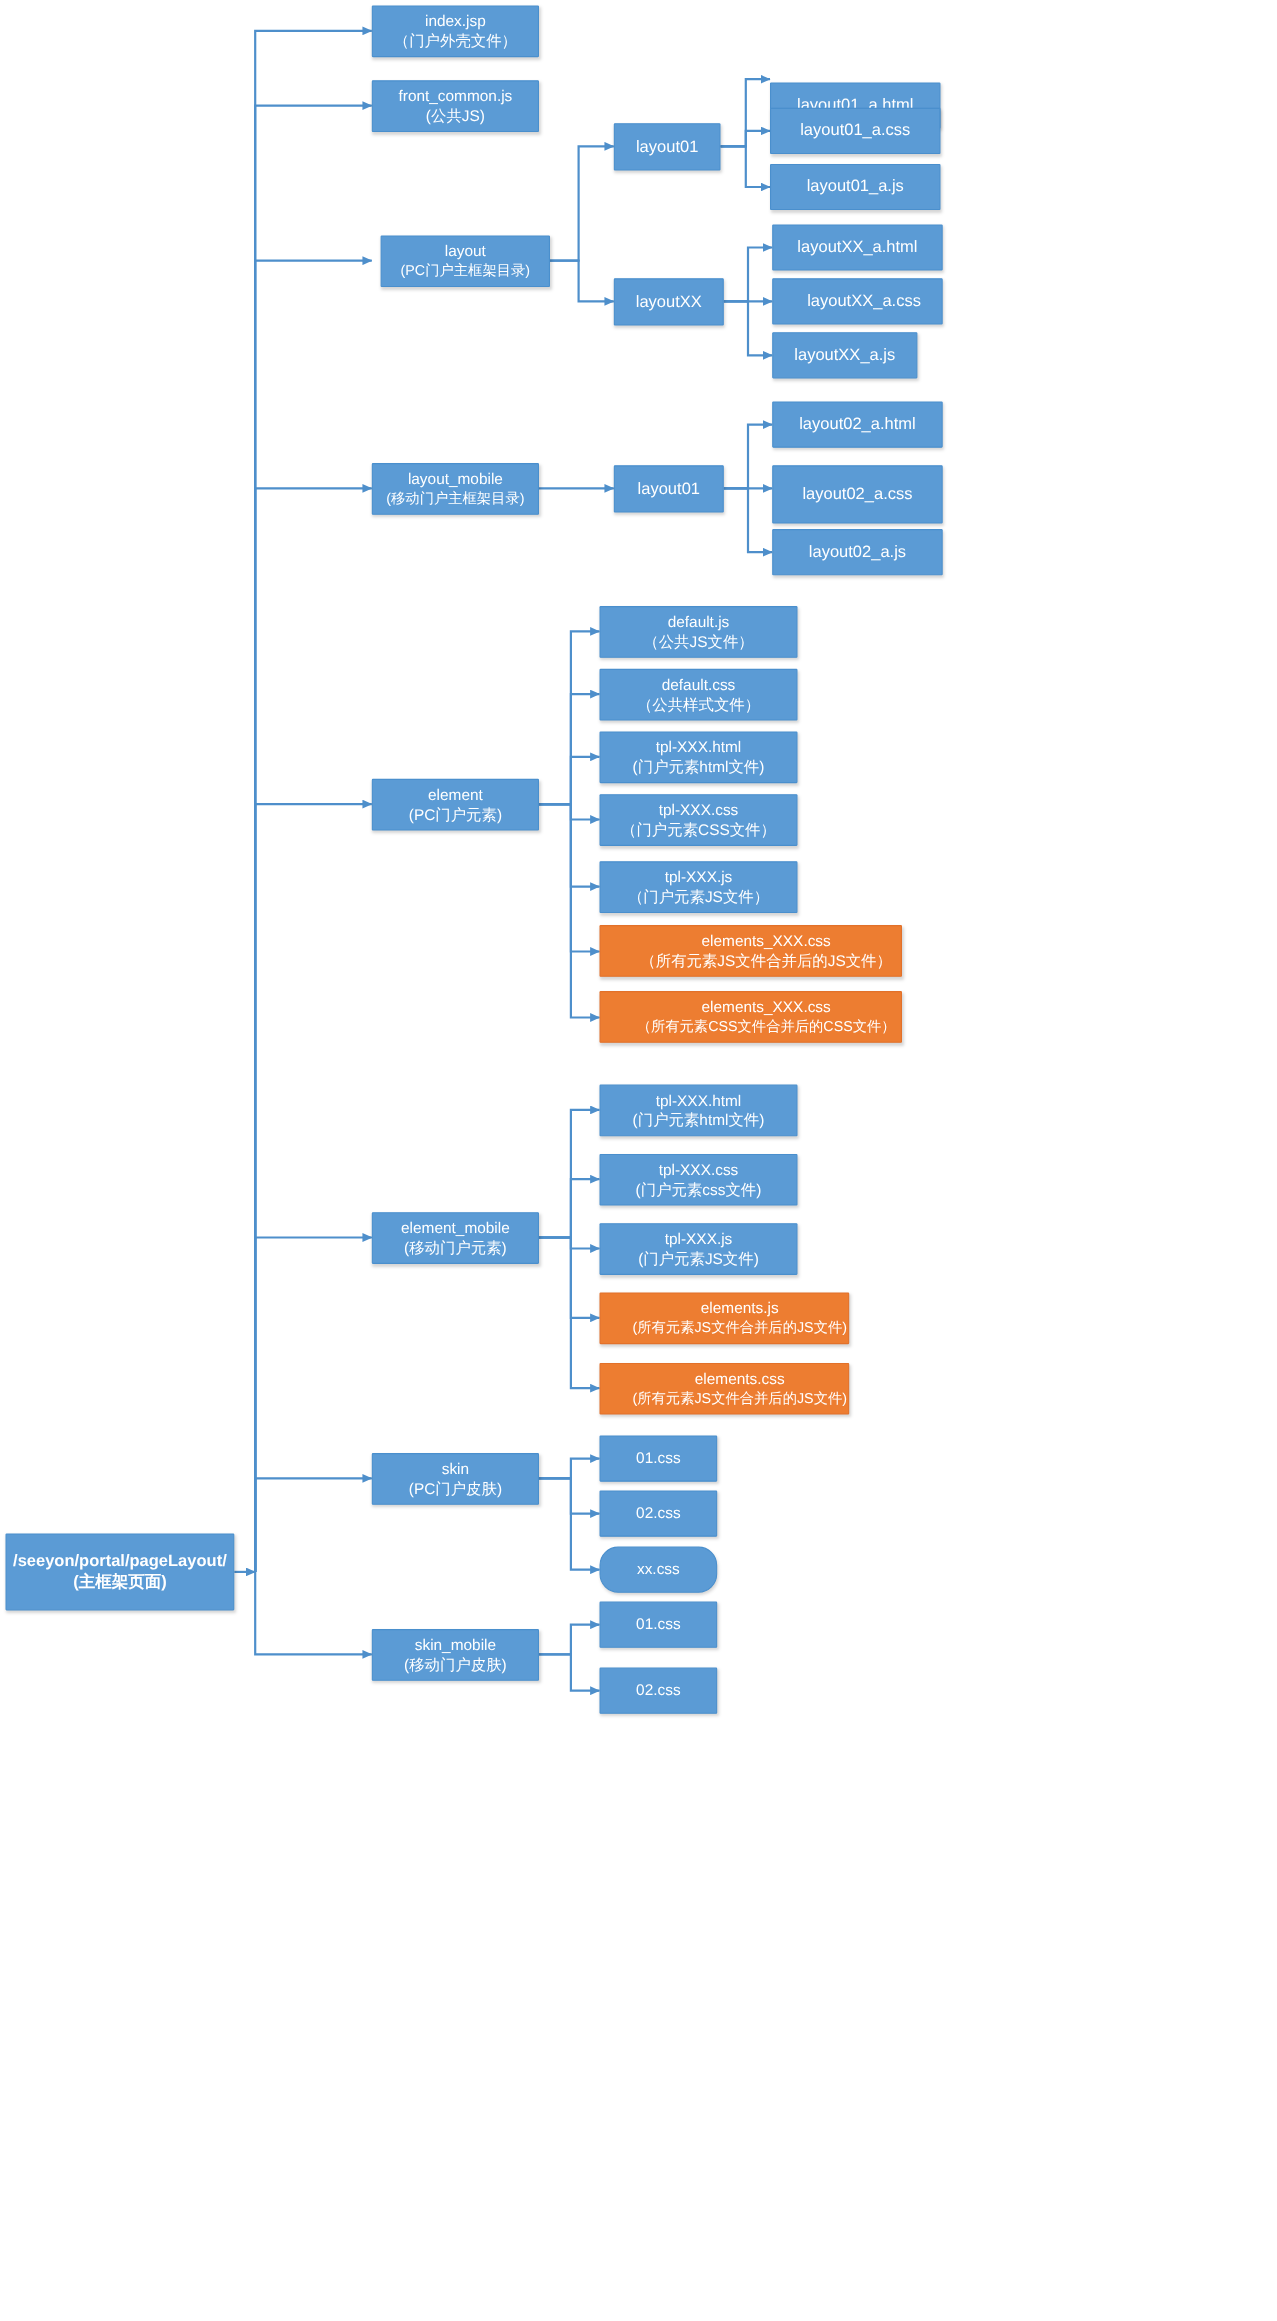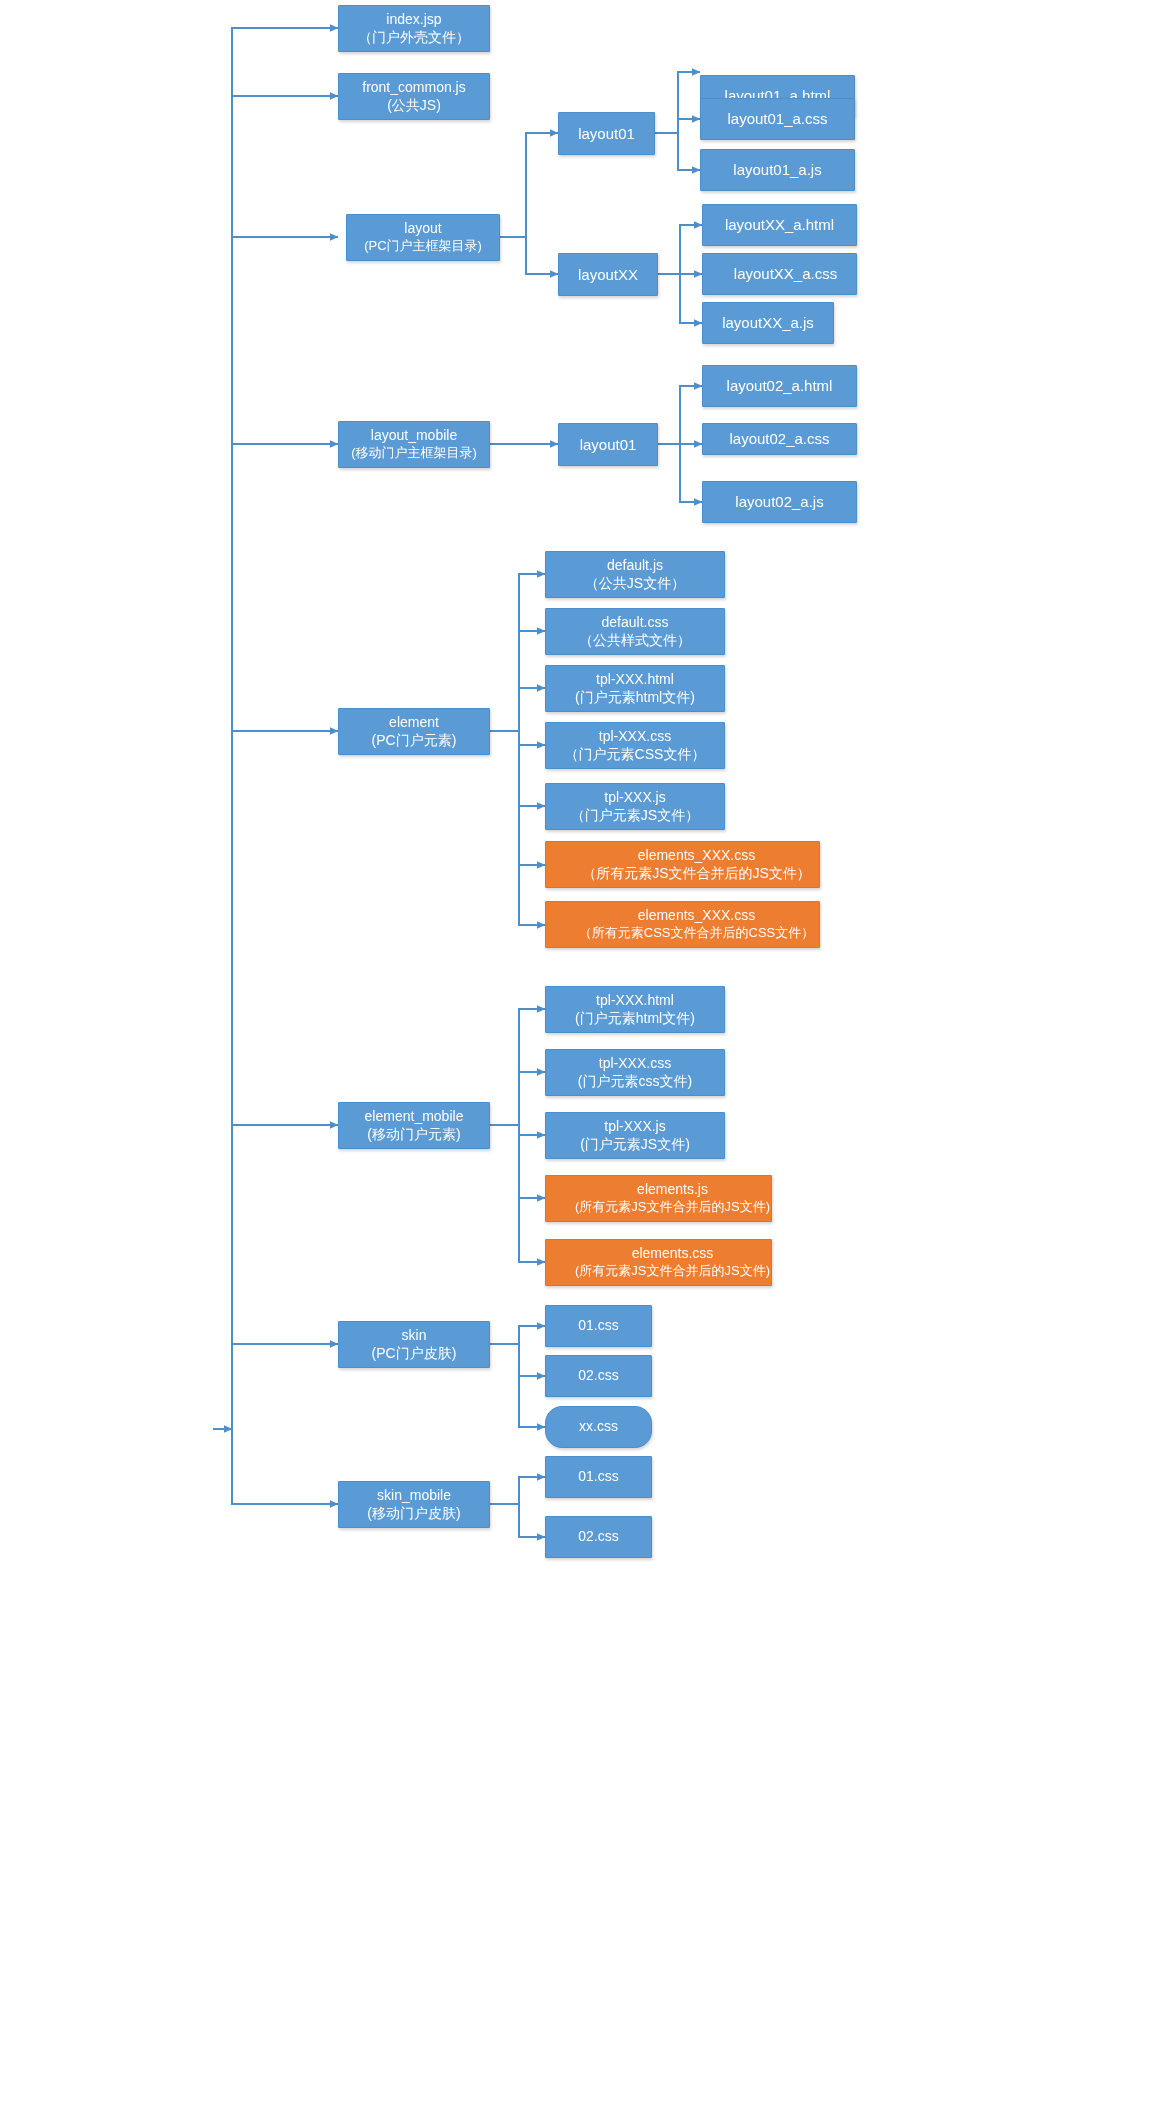--- a/index.html
+++ b/index.html
@@ -77,20 +77,24 @@
 
       <path d="M490,1344 L519,1344 L519,1326 L545,1326"></path>
       <path d="M490,1344 L519,1344 L519,1376 L545,1376"></path>
       <path d="M490,1344 L519,1344 L519,1427 L545,1427"></path>
 
       <path d="M490,1504 L519,1504 L519,1477 L545,1477"></path>
       <path d="M490,1504 L519,1504 L519,1537 L545,1537"></path>
     </g>
   </svg>
 
+  <div class="node blue fs15 bold" style="left:5px;top:1394px;width:208px;height:70px;">
+    <span class="t1">/seeyon/portal/pageLayout/</span>
+    <span class="t2">(主框架页面)</span>
+  </div>
 
   <div class="node blue fs14" style="left:338px;top:5px;width:152px;height:47px;">
     <span class="t1">index.jsp</span>
     <span class="t2">（门户外壳文件）</span>
   </div>
 
   <div class="node blue fs14" style="left:338px;top:73px;width:152px;height:47px;">
     <span class="t1">front_common.js</span>
     <span class="t2">(公共JS)</span>
   </div>
@@ -153,21 +157,21 @@
   <div class="node blue fs15" style="left:702px;top:253px;width:155px;height:42px;padding-left:12px;">
     <span class="t1">layoutXX_a.css</span>
   </div>
   <div class="node blue fs15" style="left:702px;top:302px;width:132px;height:42px;">
     <span class="t1">layoutXX_a.js</span>
   </div>
 
   <div class="node blue fs15" style="left:702px;top:365px;width:155px;height:42px;">
     <span class="t1">layout02_a.html</span>
   </div>
-  <div class="node blue fs15" style="left:702px;top:423px;width:155px;height:32px;">
+  <div class="node blue fs15" style="left:702px;top:423px;width:155px;height:53px;">
     <span class="t1">layout02_a.css</span>
   </div>
   <div class="node blue fs15" style="left:702px;top:481px;width:155px;height:42px;">
     <span class="t1">layout02_a.js</span>
   </div>
 
   <div class="node blue fs14" style="left:545px;top:551px;width:180px;height:47px;text-align:center;">
     <span class="t1">default.js</span>
     <span class="t2">（公共JS文件）</span>
   </div>

